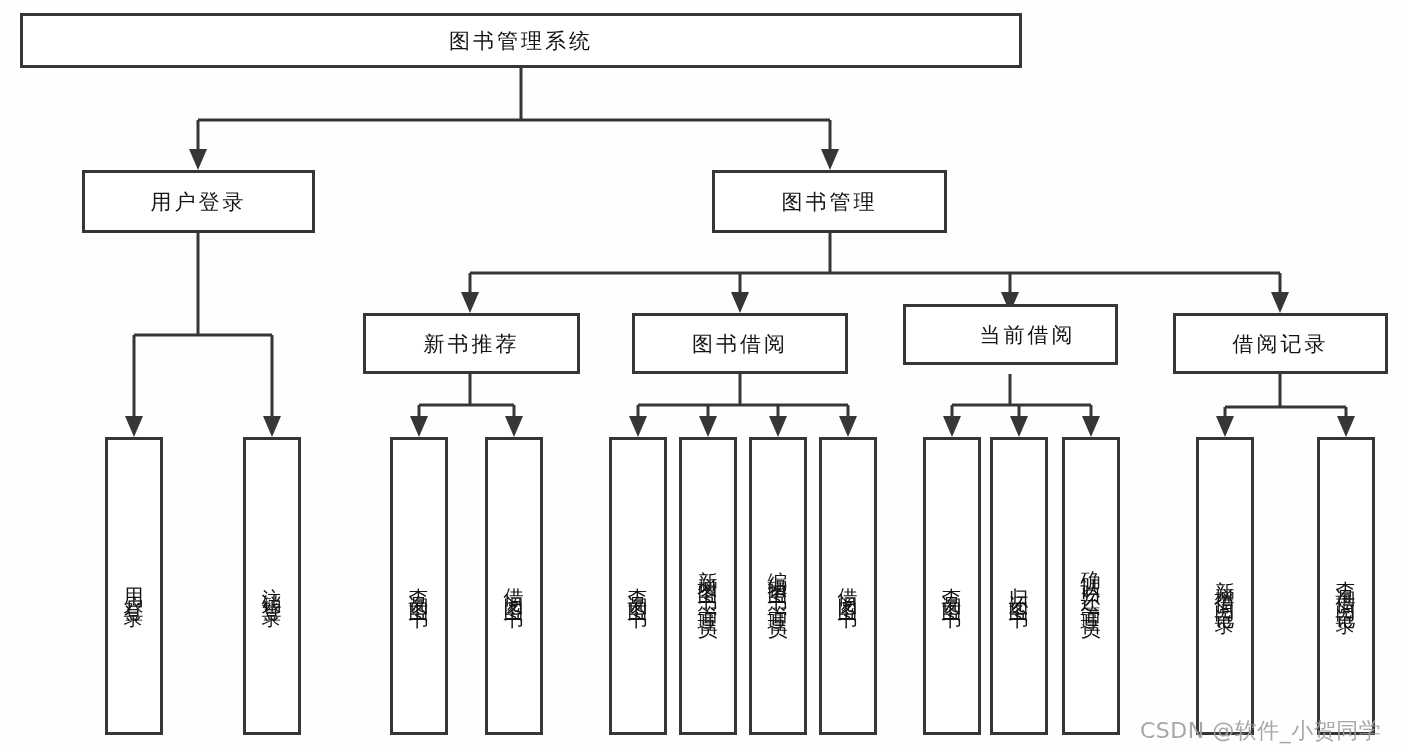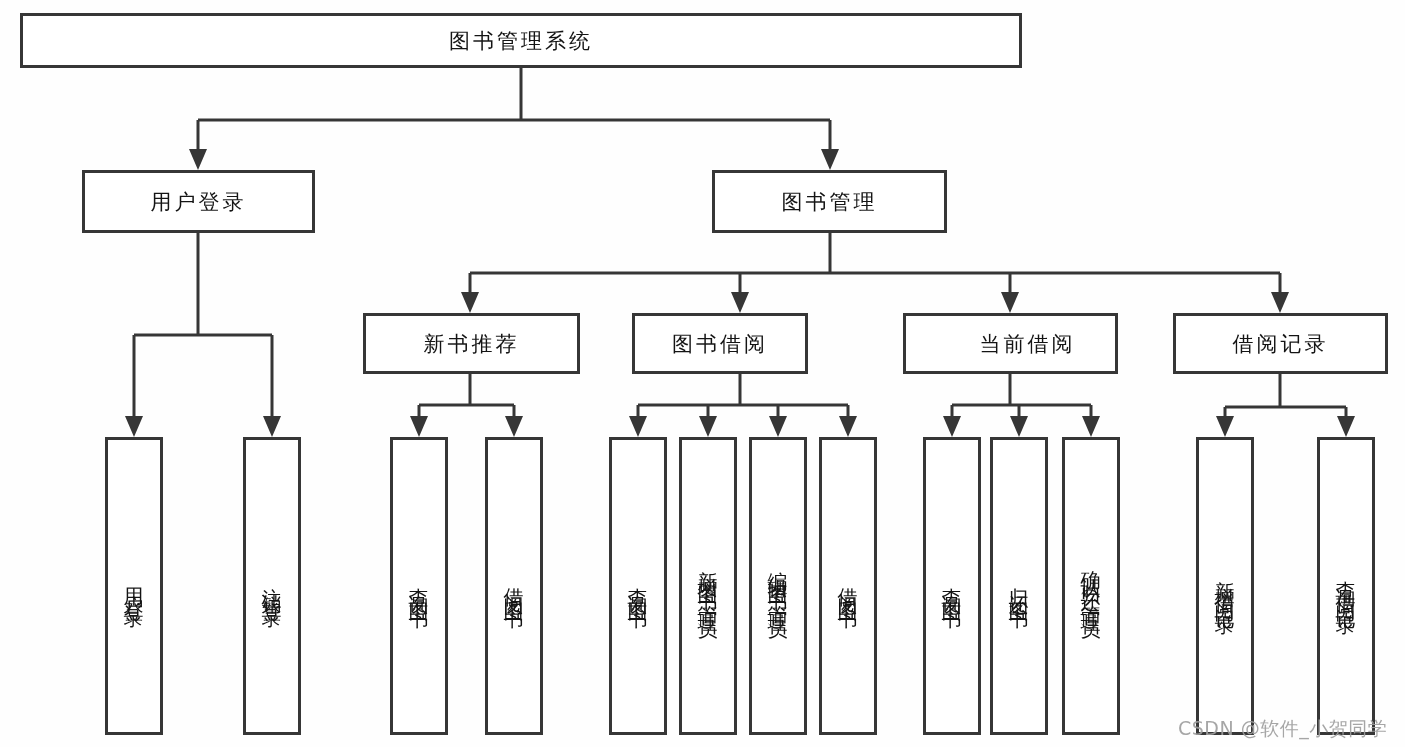--- a/index.html
+++ b/index.html
@@ -30,24 +30,24 @@
   .h-box { font-size: 21px; letter-spacing: 3px; white-space: nowrap; }
   .v-box { font-size: 20px; }
   .v-text {
     writing-mode: vertical-rl;
     line-height: 1;
     letter-spacing: 7px;
     white-space: nowrap;
   }
   .watermark {
     position: absolute;
-    left: 1178px;
+    left: 1140px;
     top: 716px;
     width: 227px;
-    font-size: 19px;
+    font-size: 22px;
     letter-spacing: 0.5px;
     color: rgba(158, 158, 158, 0.92);
     white-space: nowrap;
     z-index: 5;
   }
 </style>
 </head>
 <body>
 
 <div class="canvas">
@@ -79,24 +79,24 @@
   <div class="box h-box" style="left:82px; top:170px; width:233px; height:63px;">
     <span>用户登录</span>
   </div>
   <div class="box h-box" style="left:363px; top:313px; width:217px; height:61px;">
     <span>新书推荐</span>
   </div>
 
   <div class="box h-box" style="left:712px; top:170px; width:235px; height:63px;">
     <span>图书管理</span>
   </div>
-  <div class="box h-box" style="left:632px; top:313px; width:176px; height:61px;">
+  <div class="box h-box" style="left:632px; top:313px; width:216px; height:61px;">
     <span>图书借阅</span>
   </div>
-  <div class="box h-box" style="left:903px; top:313px; width:215px; height:61px;padding-left:34px;">
+  <div class="box h-box" style="left:903px; top:304px; width:215px; height:61px;padding-left:34px;">
     <span>当前借阅</span>
   </div>
   <div class="box h-box" style="left:1173px; top:313px; width:215px; height:61px;text-align:center;">
     <span>借阅记录</span>
   </div>
 
   <div class="box v-box" style="left:105px; top:437px; width:58px; height:298px;">
     <span class="v-text">用户登录</span>
   </div>
   <div class="box v-box" style="left:243px; top:437px; width:58px; height:298px;">

